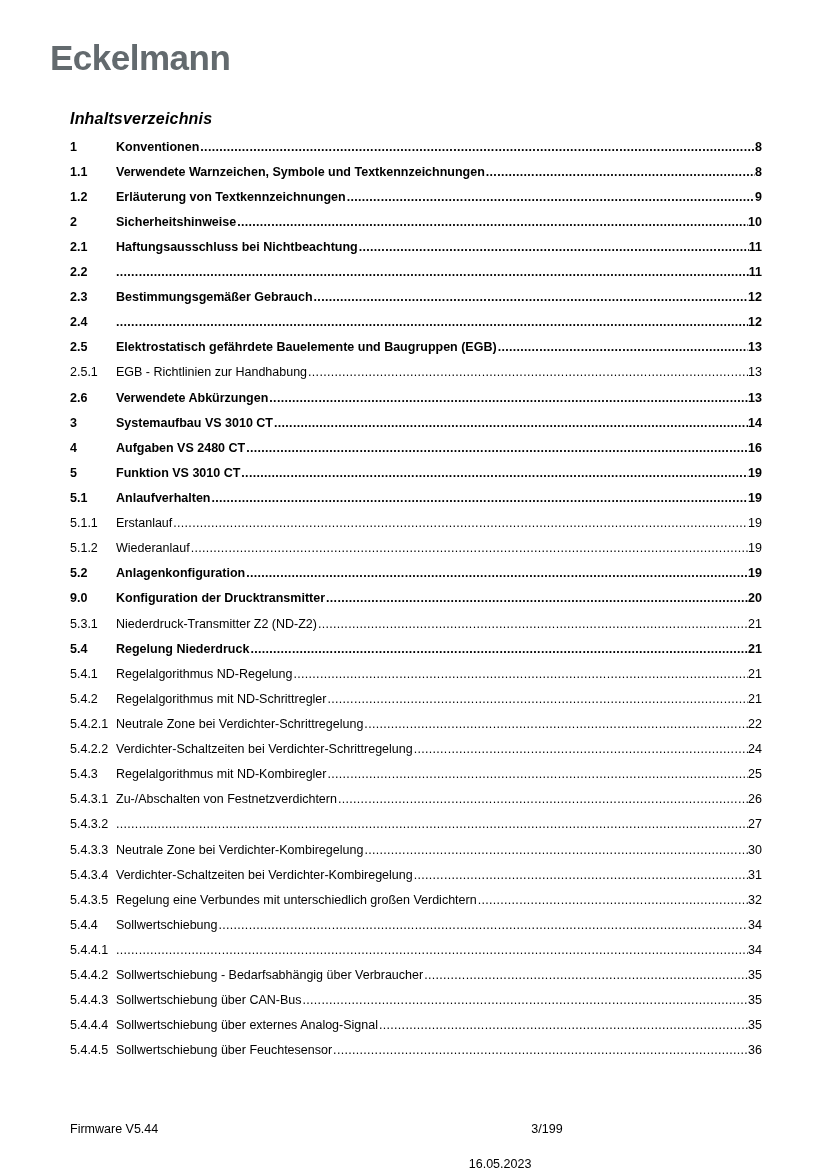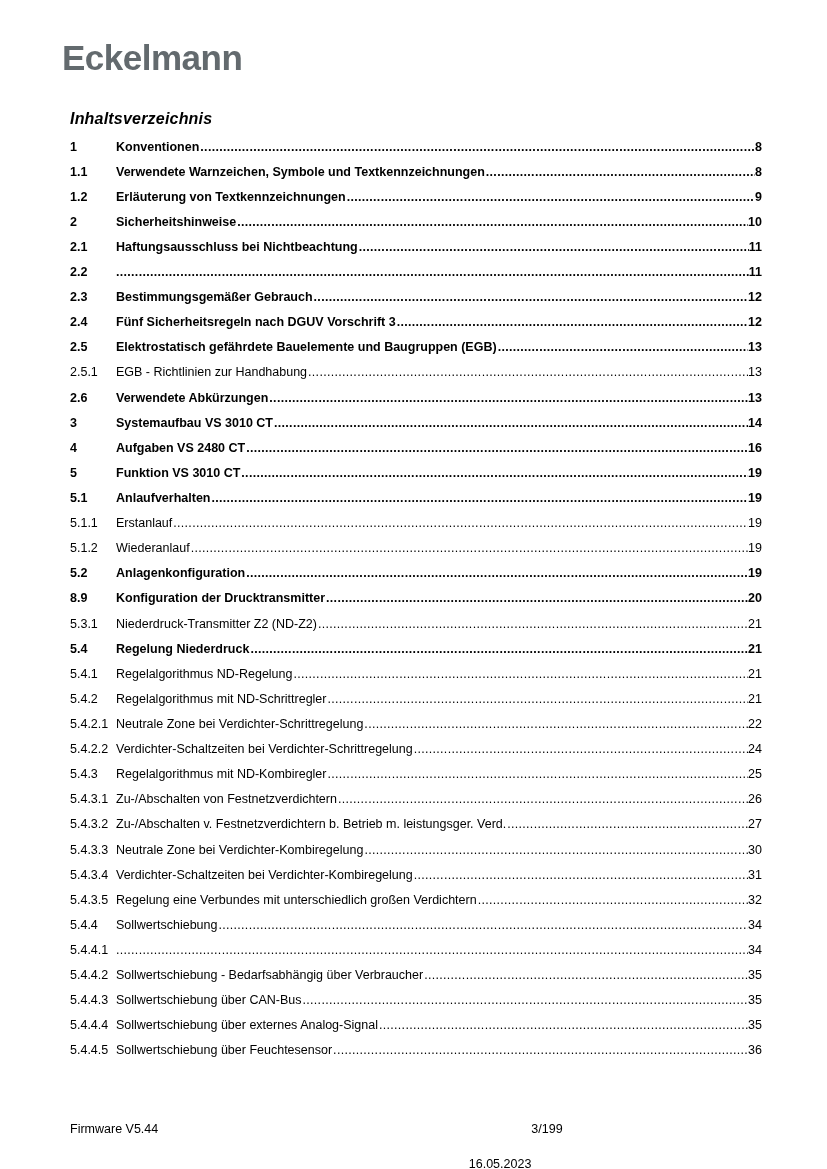--- a/index.html
+++ b/index.html
@@ -6,21 +6,21 @@
   html, body { width: 827px; height: 1169px; }
   body {
     background: #ffffff;
     font-family: "Liberation Sans", sans-serif;
     color: #000000;
     position: relative;
     overflow: hidden;
   }
   .logo {
     position: absolute;
-    left: 62px;
+    left: 50px;
     top: 38px;
     font-size: 35px;
     font-weight: bold;
     letter-spacing: -0.5px;
     color: #636a6e;
   }
   .toc-heading {
     position: absolute;
     left: 70px;
     top: 110px;
@@ -128,21 +128,20 @@
       <span class="toc-page">11</span>
     </div>
     <div class="toc-row bold">
       <span class="toc-num">2.3</span>
       <span class="toc-title">Bestimmungsgemäßer Gebrauch</span>
       <span class="toc-dots"></span>
       <span class="toc-page">12</span>
     </div>
     <div class="toc-row bold">
       <span class="toc-num">2.4</span>
-      <span class="toc-title">Fünf Sicherheitsregeln nach DGUV Vorschrift 3</span>
       <span class="toc-dots"></span>
       <span class="toc-page">12</span>
     </div>
     <div class="toc-row bold">
       <span class="toc-num">2.5</span>
       <span class="toc-title">Elektrostatisch gefährdete Bauelemente und Baugruppen (EGB)</span>
       <span class="toc-dots"></span>
       <span class="toc-page">13</span>
     </div>
     <div class="toc-row">
@@ -193,21 +192,21 @@
       <span class="toc-dots"></span>
       <span class="toc-page">19</span>
     </div>
     <div class="toc-row bold">
       <span class="toc-num">5.2</span>
       <span class="toc-title">Anlagenkonfiguration</span>
       <span class="toc-dots"></span>
       <span class="toc-page">19</span>
     </div>
     <div class="toc-row bold">
-      <span class="toc-num">8.9</span>
+      <span class="toc-num">9.0</span>
       <span class="toc-title">Konfiguration der Drucktransmitter</span>
       <span class="toc-dots"></span>
       <span class="toc-page">20</span>
     </div>
     <div class="toc-row">
       <span class="toc-num">5.3.1</span>
       <span class="toc-title">Niederdruck-Transmitter Z2 (ND-Z2)</span>
       <span class="toc-dots"></span>
       <span class="toc-page">21</span>
     </div>
@@ -248,21 +247,20 @@
       <span class="toc-page">25</span>
     </div>
     <div class="toc-row">
       <span class="toc-num">5.4.3.1</span>
       <span class="toc-title">Zu-/Abschalten von Festnetzverdichtern</span>
       <span class="toc-dots"></span>
       <span class="toc-page">26</span>
     </div>
     <div class="toc-row">
       <span class="toc-num">5.4.3.2</span>
-      <span class="toc-title">Zu-/Abschalten v. Festnetzverdichtern b. Betrieb m. leistungsger. Verd.</span>
       <span class="toc-dots"></span>
       <span class="toc-page">27</span>
     </div>
     <div class="toc-row">
       <span class="toc-num">5.4.3.3</span>
       <span class="toc-title">Neutrale Zone bei Verdichter-Kombiregelung</span>
       <span class="toc-dots"></span>
       <span class="toc-page">30</span>
     </div>
     <div class="toc-row">

